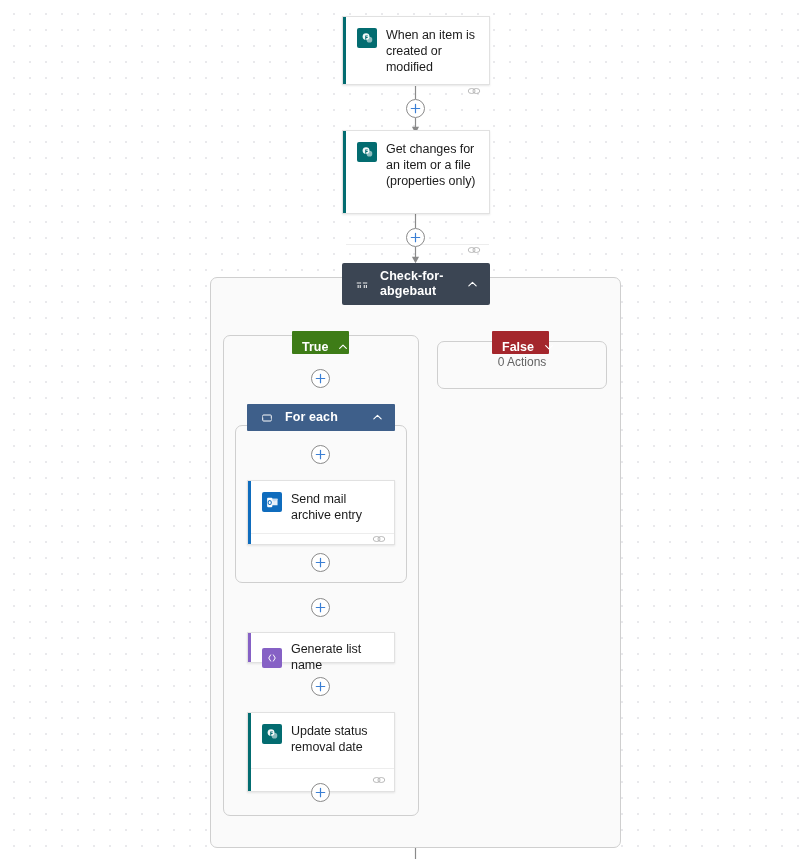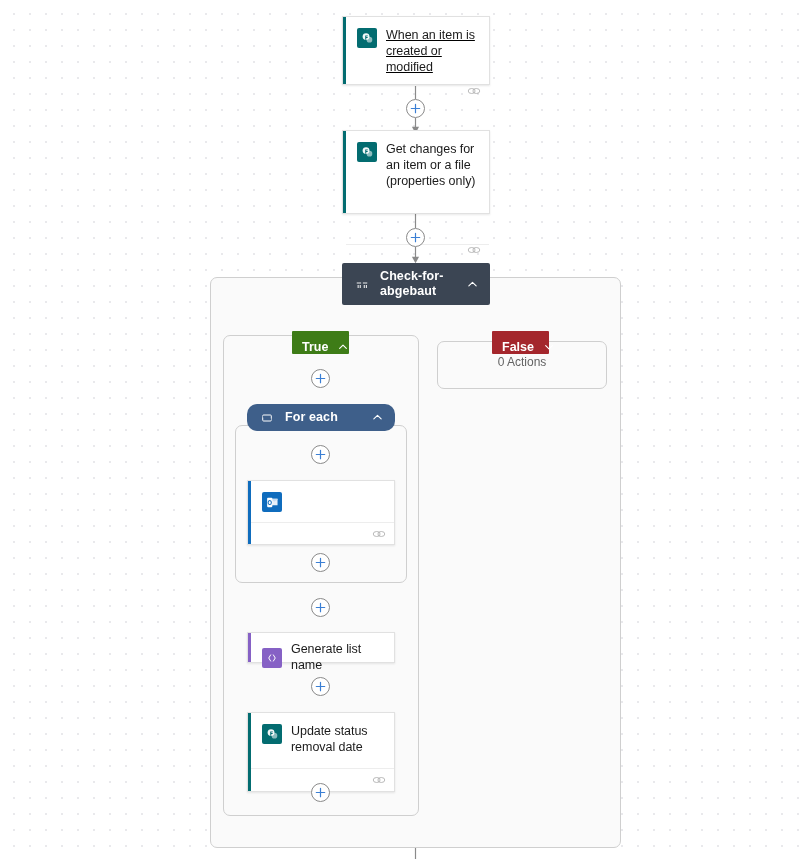--- a/index.html
+++ b/index.html
@@ -97,21 +97,21 @@
     gap:10px;
     color:#ffffff;
     font-size:12.5px;
     line-height:15px;
   }
   .hdr .h-ico{width:16px;height:16px;flex:0 0 16px;display:flex;align-items:center;justify-content:center;}
   .hdr .h-title{flex:1;font-weight:600;letter-spacing:.1px;}
   .hdr .h-chev{width:14px;height:14px;flex:0 0 14px;display:flex;align-items:center;justify-content:center;}
 
   .hdr-condition{background:#3b4553;border-radius:2px;}
-  .hdr-foreach{background:#3e5f8a;border-radius:10px;}
+  .hdr-foreach{background:#3e5f8a;border-radius:1px;}
 
   
   .pill{
     position:absolute;
     box-sizing:border-box;
     display:flex;align-items:center;
     padding:8px 8px 0 10px;
     gap:10px;
     color:#fff;font-size:12.5px;font-weight:700;
     border-radius:1px;
@@ -174,21 +174,21 @@
 
       <path d="M320.5,663 L320.5,677"></path>
       <path d="M320.5,696 L320.5,712" marker-end="url(#arw)"></path>
 
       <path d="M320.5,776 L320.5,783"></path>
 
       <path d="M415.5,848 L415.5,859"></path>
     </g>
   </svg>
 
-  <div class="card" style="left:342px;top:16px;width:148px;height:69px;text-decoration:underline;">
+  <div class="card" style="left:342px;top:16px;width:148px;height:69px;">
     <span class="accent" style="background:#036c70;"></span>
     <div class="card-head">
       <span class="card-ico" style="background:#036c70;">
         <svg width="13" height="13" viewBox="0 0 16 16" aria-hidden="true">
           <circle cx="6.2" cy="5.6" r="4.2" fill="#ffffff" opacity=".95"></circle>
           <circle cx="10.4" cy="9.4" r="3.5" fill="#ffffff" opacity=".55"></circle>
           <path d="M5.2 4.2h3.2v1.1H6.5v1h1.7v1H6.5v2.2H5.2z" fill="#036c70"></path>
         </svg>
       </span>
       <span class="card-title">When an item is created or modified</span>
@@ -293,20 +293,21 @@
     <span class="accent" style="background:#0f6cbd;"></span>
     <div class="card-head">
       <span class="card-ico" style="background:#0f6cbd;">
         <svg width="13" height="13" viewBox="0 0 16 16" aria-hidden="true">
           <rect x="6.6" y="3.4" width="7.6" height="8" fill="#ffffff" opacity=".9"></rect>
           <path d="M6.6 3.4h7.6v1.2l-3.8 2.3-3.8-2.3z" fill="#c7ddf2"></path>
           <rect x="1.4" y="2.3" width="6.4" height="11.4" rx="1" fill="#ffffff"></rect>
           <ellipse cx="4.6" cy="8" rx="2" ry="2.6" fill="none" stroke="#0f6cbd" stroke-width="1.25"></ellipse>
         </svg>
       </span>
+      <span class="card-title">Send mail archive entry</span>
     </div>
     <div class="card-foot">
       <svg class="chain" viewBox="0 0 18 12">
         <ellipse cx="6" cy="6" rx="4.4" ry="3.2" fill="none" stroke="#6e6e6e" stroke-width="1.1"></ellipse>
         <ellipse cx="12" cy="6" rx="4.4" ry="3.2" fill="none" stroke="#6e6e6e" stroke-width="1.1"></ellipse>
       </svg>
     </div>
   </div>
 
   <div class="plus" style="left:311px;top:553px;">

